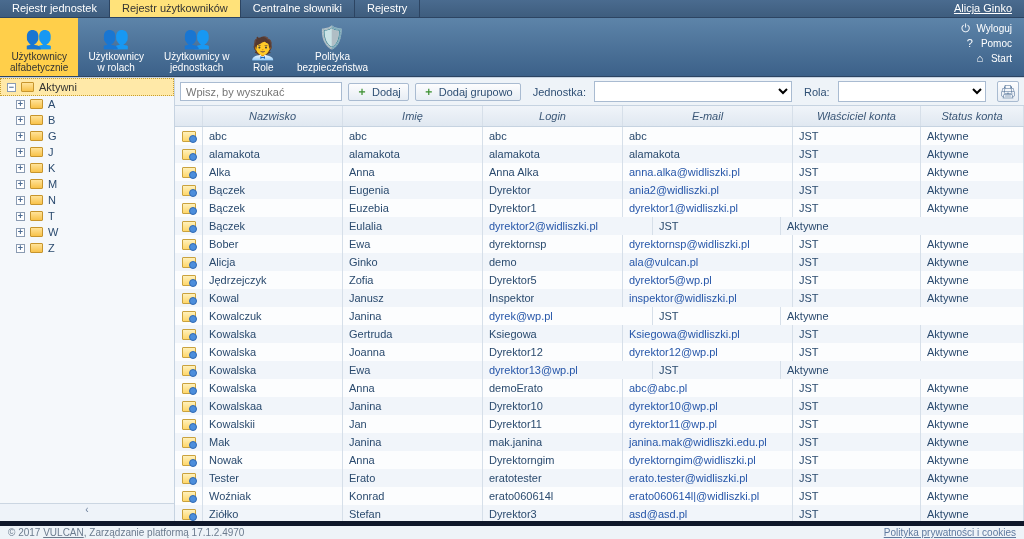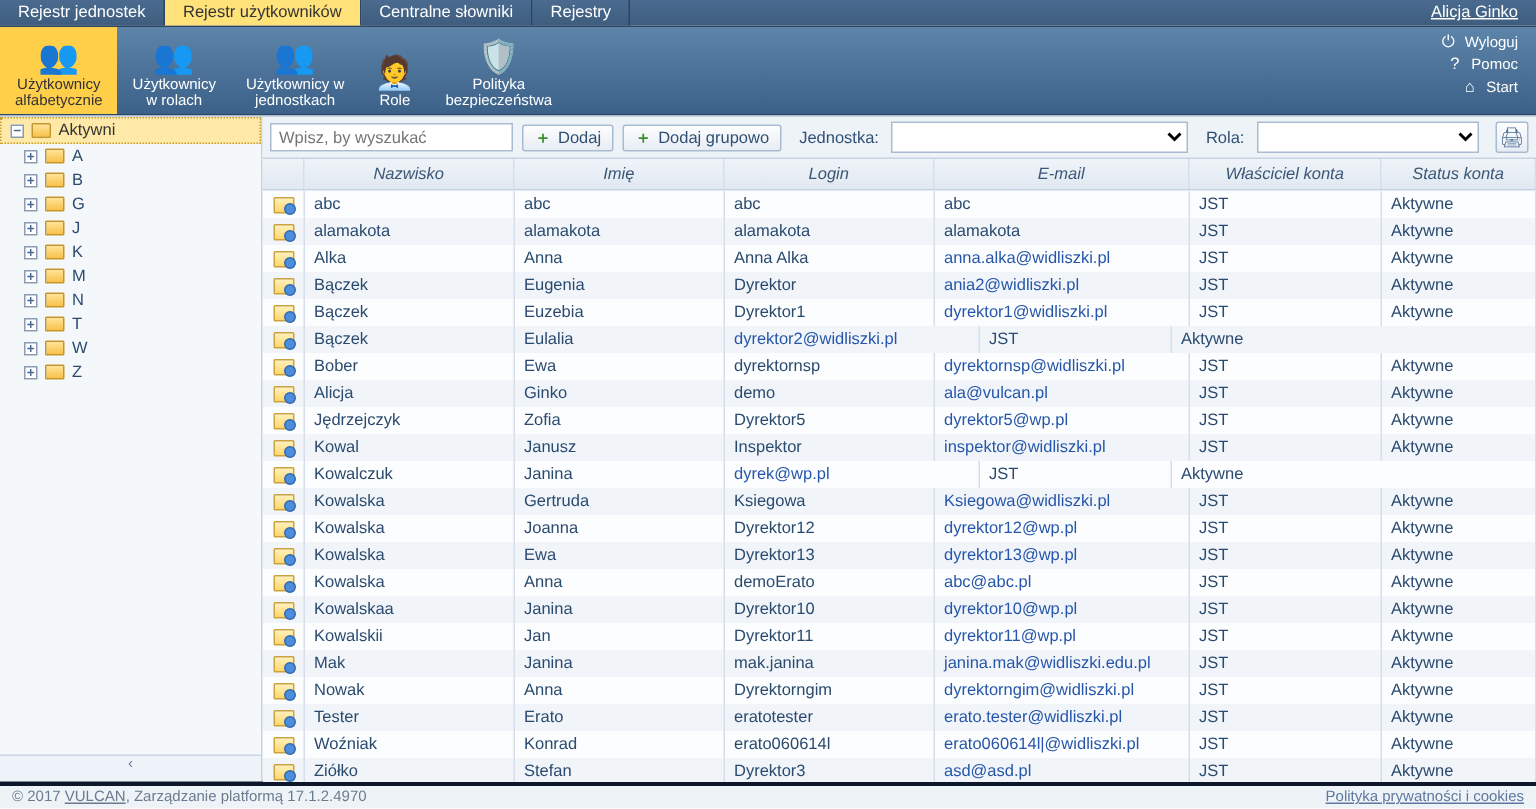--- a/index.html
+++ b/index.html
@@ -215,21 +215,21 @@
   .col-imie {width:140px;}
   .col-login {width:140px;}
   .col-email {width:170px;}
   .col-wlasc {width:128px;}
   .col-status {flex:1;}
   .row-icon { display:inline-block; width:14px; height:11px; border:1px solid #caa23e; background:linear-gradient(to bottom,#fff1bc,#ffd76a); border-radius:1px; position:relative;}
   .row-icon:after{content:""; position:absolute; right:-2px; bottom:-2px; width:6px; height:6px; background:#4c8edc; border:1px solid #2f69b4; border-radius:50%;}
   .footer {
     height: 18px;
     background: #eef3f8;
-    border-top: 3px solid #0f172a;
+    border-top: 5px solid #0f172a;
     display:flex;
     align-items:center;
     padding: 0 8px;
     font-size:10px;
     color:#6b7b8e;
   }
   .footer a { color:#5e799f; text-decoration:underline;}
   .footer .right { margin-left:auto; cursor:pointer;}
   .footer .vulc { text-decoration:underline;}
 </style>
@@ -543,21 +543,20 @@
           </div>
           <div class="gc col-wlasc">JST</div>
           <div class="gc col-status">Aktywne</div>
         </div>
         <div class="grow">
           <div class="gc col-icon">
             <span class="row-icon"></span>
           </div>
           <div class="gc col-nazwisko">Kowalska</div>
           <div class="gc col-imie">Ewa</div>
-          <div class="gc col-login">Dyrektor13</div>
           <div class="gc col-email">
             <a>dyrektor13@wp.pl</a>
           </div>
           <div class="gc col-wlasc">JST</div>
           <div class="gc col-status">Aktywne</div>
         </div>
         <div class="grow">
           <div class="gc col-icon">
             <span class="row-icon"></span>
           </div>

